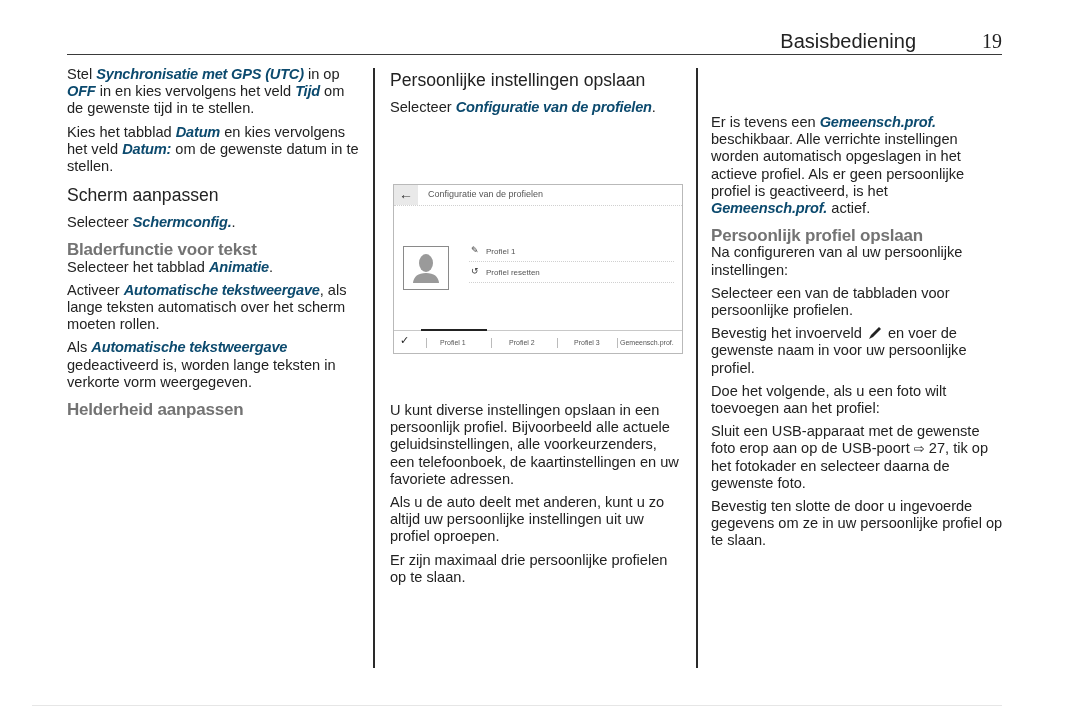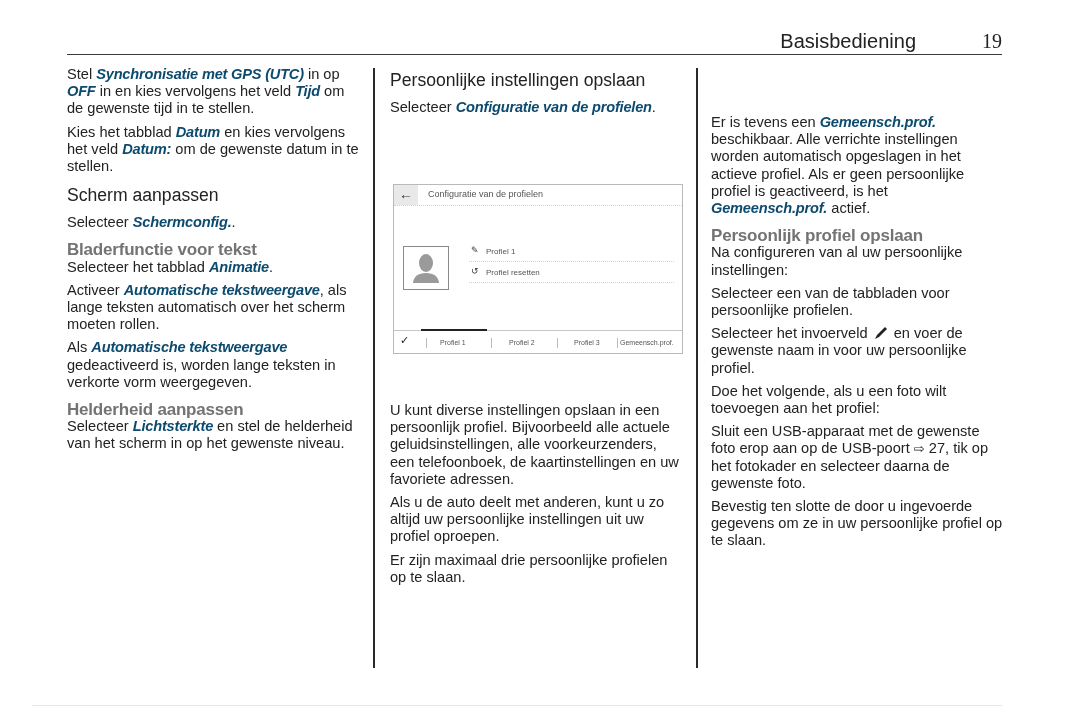--- a/index.html
+++ b/index.html
@@ -111,23 +111,20 @@
   <p>
     <span>Selecteer het tabblad </span><span class="b">Animatie</span><span>.</span>
   </p>
   <p>
     <span>Activeer </span><span class="b">Automatische tekstweergave</span><span>, als lange teksten automatisch over het scherm moeten rollen.</span>
   </p>
   <p>
     <span>Als </span><span class="b">Automatische tekstweergave</span><span> gedeactiveerd is, worden lange teksten in verkorte vorm weergegeven.</span>
   </p>
   <h3>Helderheid aanpassen</h3>
-  <p>
-    <span>Selecteer </span><span class="b">Lichtsterkte</span><span> en stel de helderheid van het scherm in op het gewenste niveau.</span>
-  </p>
 </div>
 
 <div class="col col2">
   <h2 style="margin-top:4px;">Persoonlijke instellingen opslaan</h2>
   <p>
     <span>Selecteer </span><span class="b">Configuratie van de profielen</span><span>.</span>
   </p>
 </div>
 
 <div class="shot">
@@ -170,21 +167,21 @@
 </div>
 
 <div class="col col3">
   <p>
     <span>Er is tevens een </span><span class="b">Gemeensch.prof.</span><span> beschikbaar. Alle verrichte instellingen worden automatisch opgeslagen in het actieve profiel. Als er geen persoonlijke profiel is geactiveerd, is het </span><span class="b">Gemeensch.prof.</span><span> actief.</span>
   </p>
   <h3>Persoonlijk profiel opslaan</h3>
   <p>Na configureren van al uw persoonlijke instellingen:</p>
   <p>Selecteer een van de tabbladen voor persoonlijke profielen.</p>
   <p>
-    <span>Selecteer het invoerveld </span><svg class="pencil-inline" viewBox="0 0 18 14">
+    <span>Bevestig het invoerveld </span><svg class="pencil-inline" viewBox="0 0 18 14">
         <path d="M3 13 L5 9 L13 1 L15 3 L7 11 Z" fill="#222"></path>
       </svg><span> en voer de gewenste naam in voor uw persoonlijke profiel.</span>
   </p>
   <p>Doe het volgende, als u een foto wilt toevoegen aan het profiel:</p>
   <p>
     <span>Sluit een USB-apparaat met de gewenste foto erop aan op de USB-poort </span><span class="arrow-ref">⇨</span><span> 27, tik op het fotokader en selecteer daarna de gewenste foto.</span>
   </p>
   <p>Bevestig ten slotte de door u ingevoerde gegevens om ze in uw persoonlijke profiel op te slaan.</p>
 </div>
 

